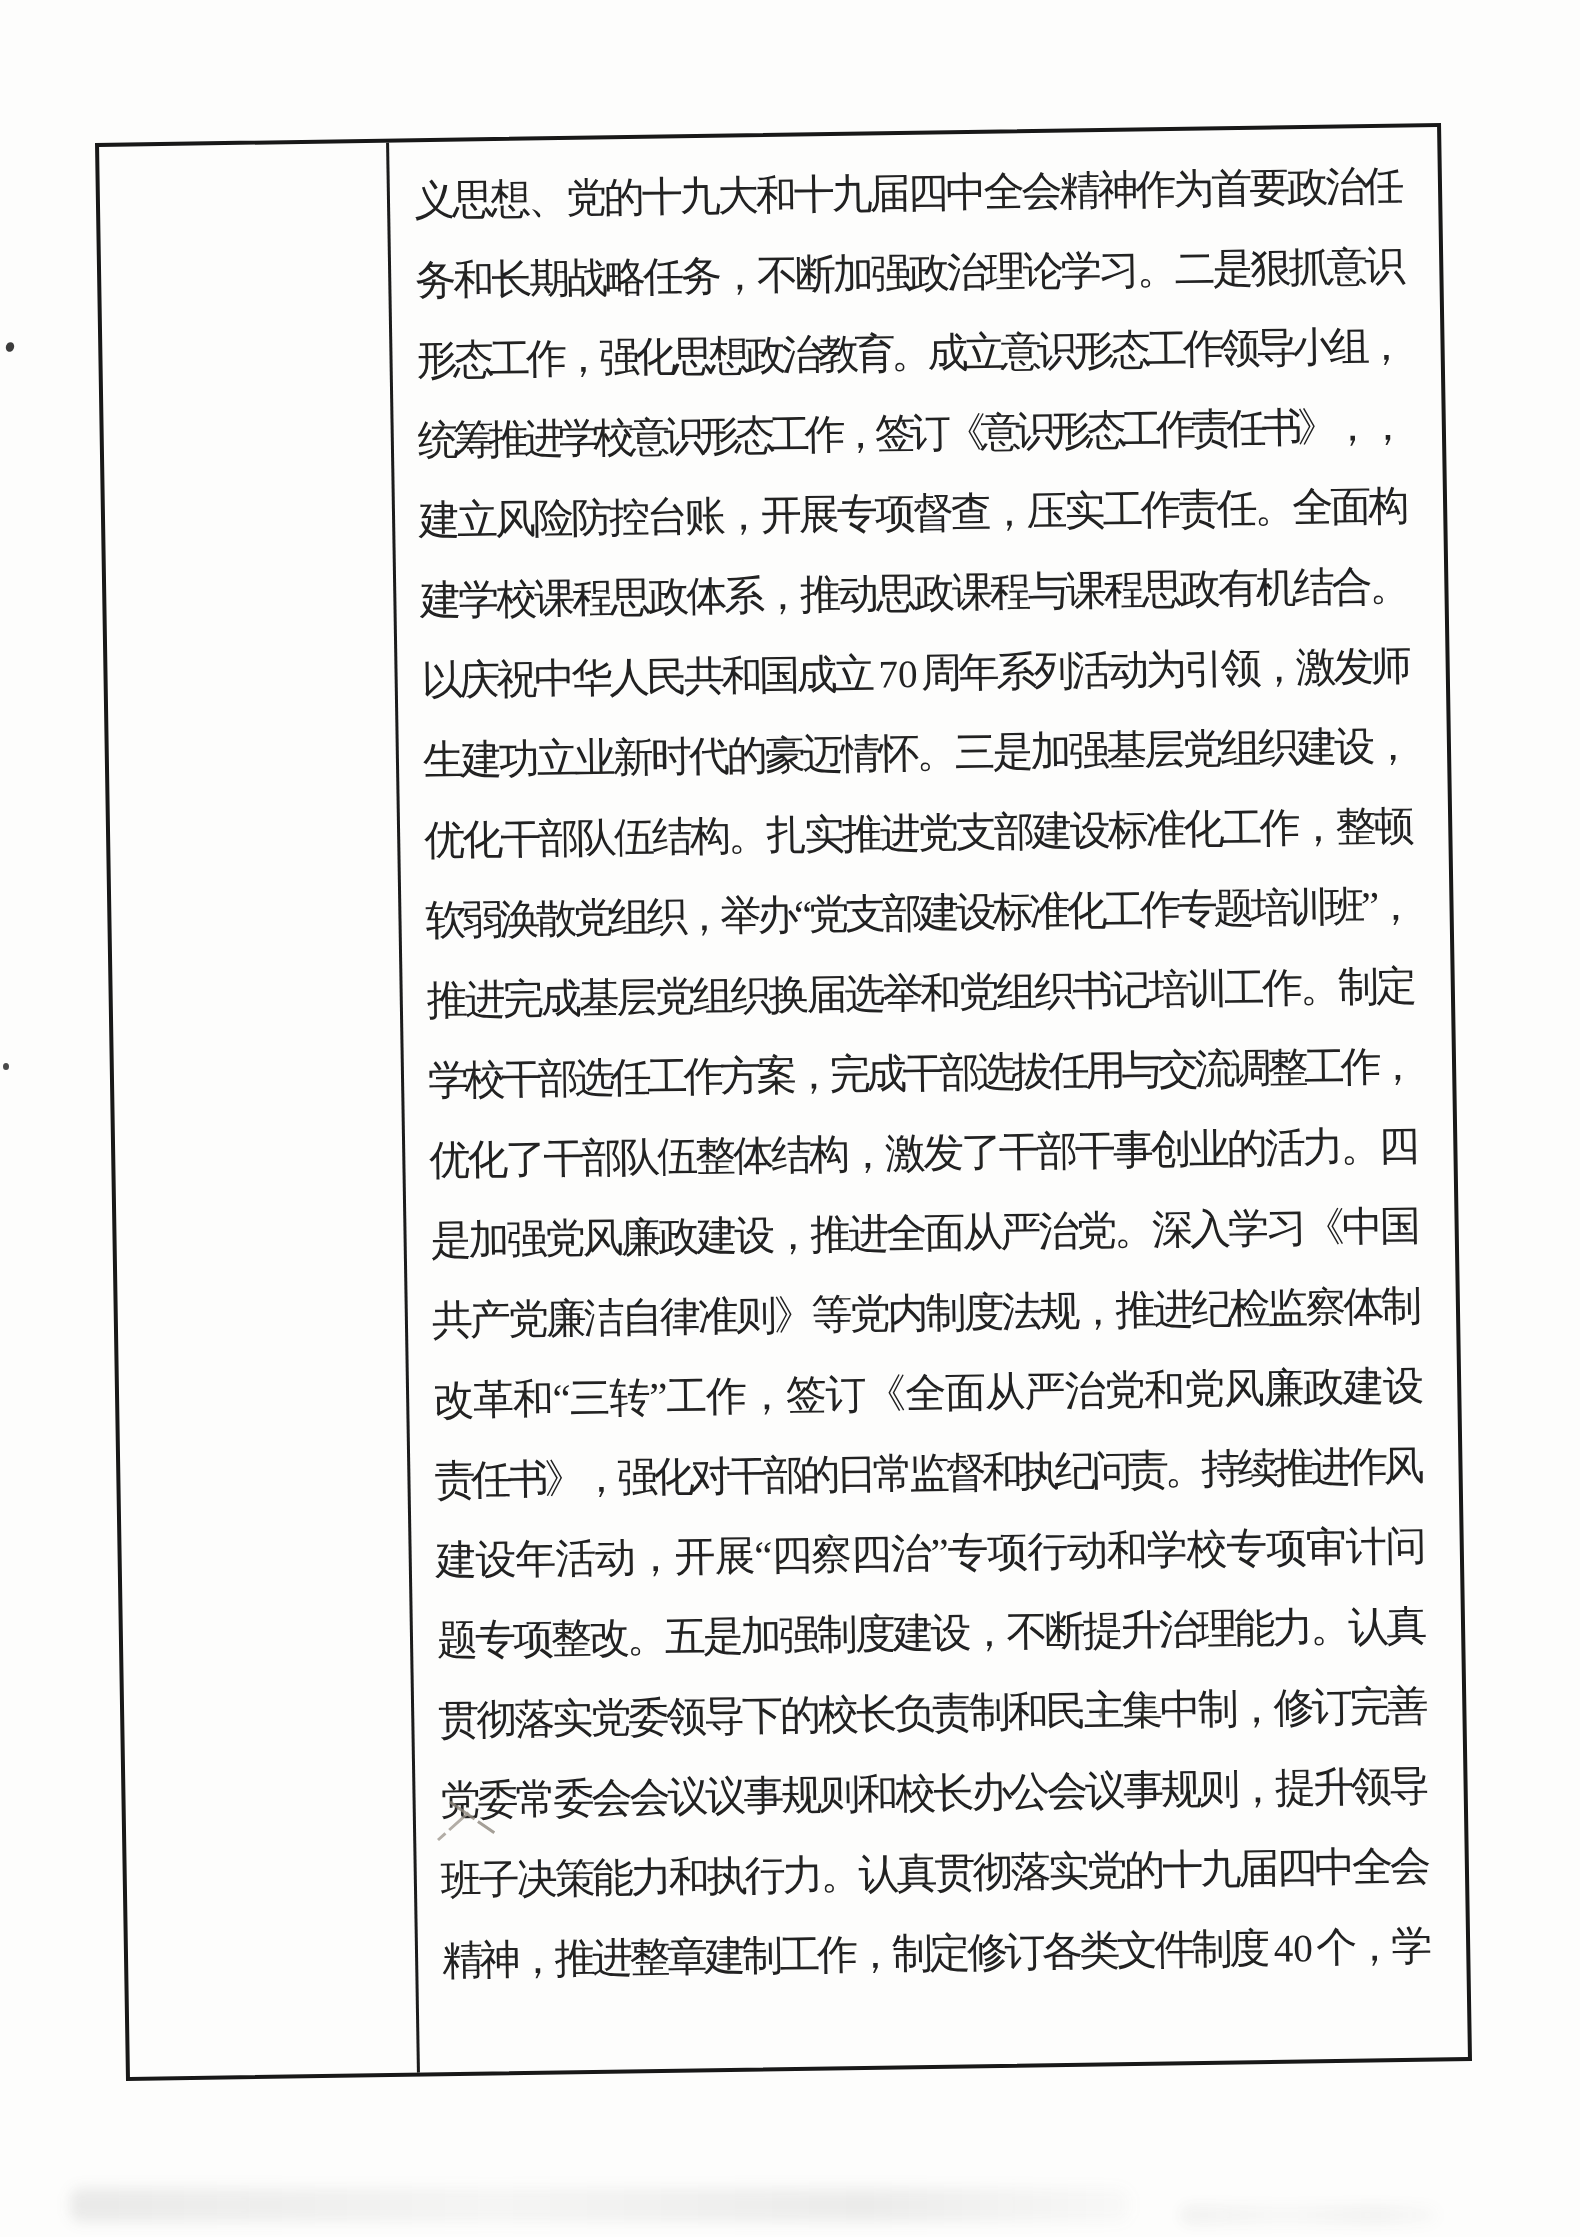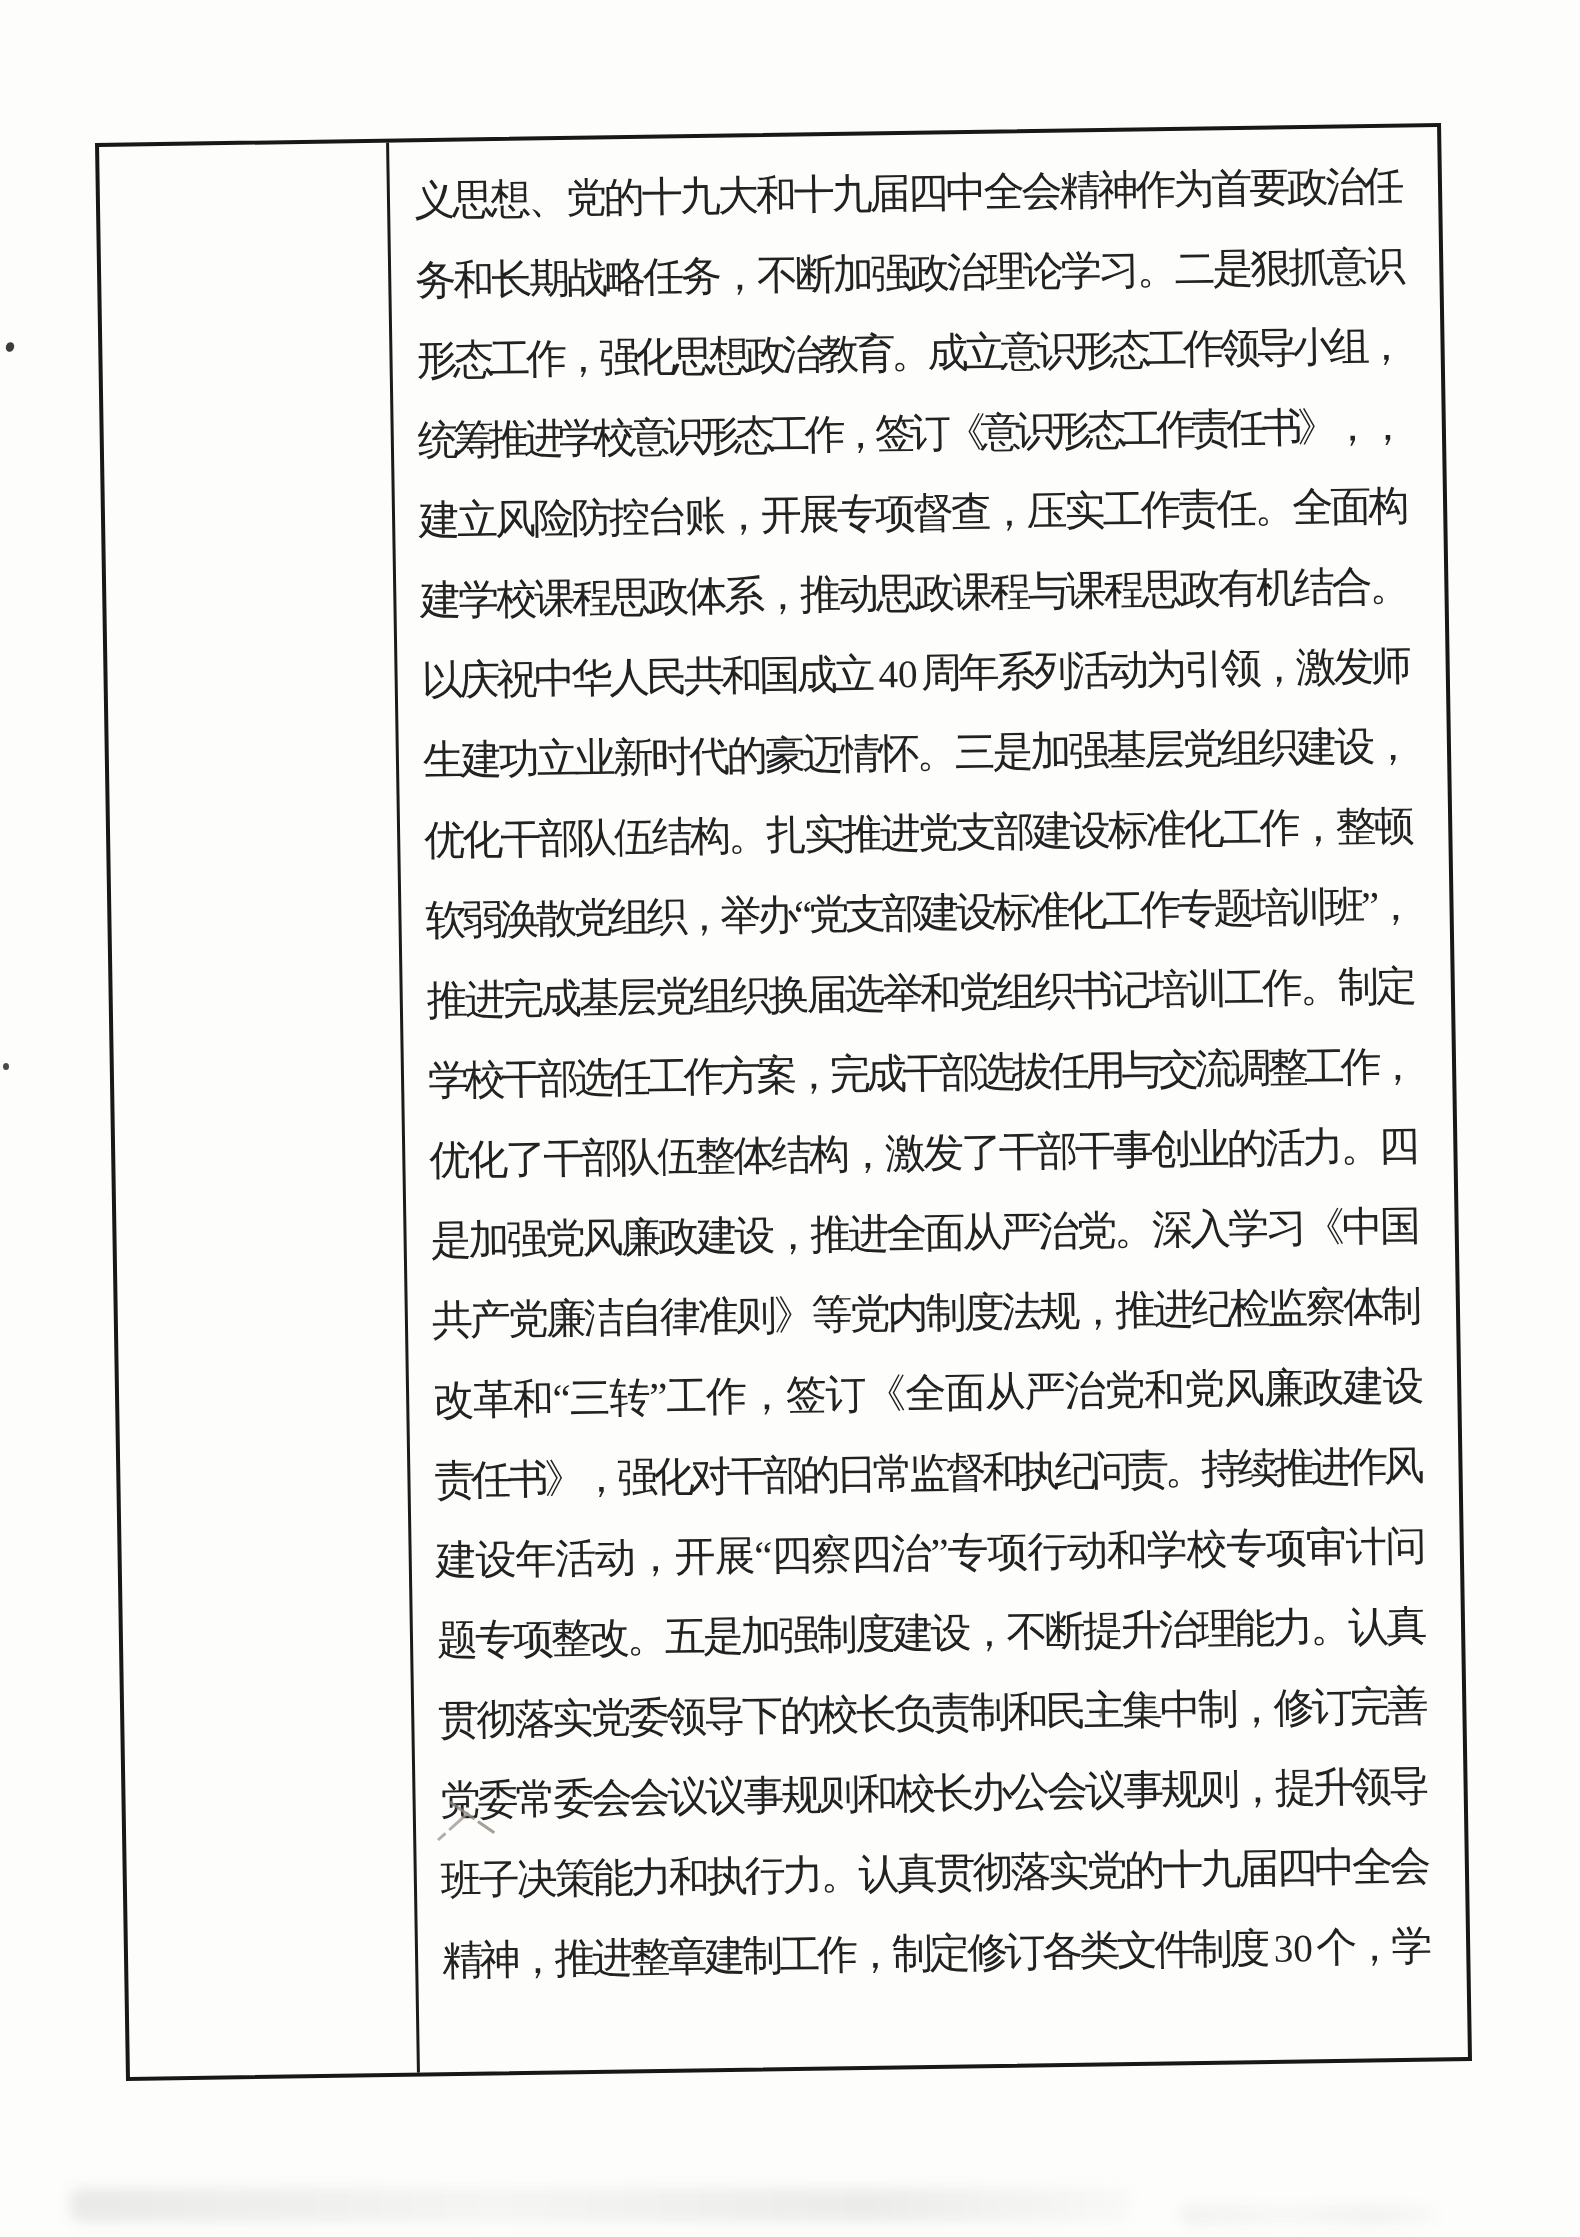--- a/index.html
+++ b/index.html
@@ -255,21 +255,21 @@
             <span style="margin-right: -3.52px;">祝</span>
             <span style="margin-right: -3.52px;">中</span>
             <span style="margin-right: -3.52px;">华</span>
             <span style="margin-right: -3.52px;">人</span>
             <span style="margin-right: -3.52px;">民</span>
             <span style="margin-right: -3.52px;">共</span>
             <span style="margin-right: -3.52px;">和</span>
             <span style="margin-right: -3.52px;">国</span>
             <span style="margin-right: -3.52px;">成</span>
             <span style="margin-right: -3.52px;">立</span>
-            <span class="num" style="margin-right: -3.52px;">40</span>
+            <span class="num" style="margin-right: -3.52px;">70</span>
             <span style="margin-right: -3.52px;">周</span>
             <span style="margin-right: -3.52px;">年</span>
             <span style="margin-right: -3.52px;">系</span>
             <span style="margin-right: -3.52px;">列</span>
             <span style="margin-right: -3.52px;">活</span>
             <span style="margin-right: -3.52px;">动</span>
             <span style="margin-right: -3.52px;">为</span>
             <span style="margin-right: -3.52px;">引</span>
             <span style="margin-right: -3.52px;">领</span>
             <span style="margin-right: -3.52px;">，</span>
@@ -717,21 +717,21 @@
             <span style="margin-right: -3.52px;">制</span>
             <span style="margin-right: -3.52px;">定</span>
             <span style="margin-right: -3.52px;">修</span>
             <span style="margin-right: -3.52px;">订</span>
             <span style="margin-right: -3.52px;">各</span>
             <span style="margin-right: -3.52px;">类</span>
             <span style="margin-right: -3.52px;">文</span>
             <span style="margin-right: -3.52px;">件</span>
             <span style="margin-right: -3.52px;">制</span>
             <span style="margin-right: -3.52px;">度</span>
-            <span class="num" style="margin-right: -3.52px;">30</span>
+            <span class="num" style="margin-right: -3.52px;">40</span>
             <span style="margin-right: -3.52px;">个</span>
             <span style="margin-right: -3.52px;">，</span>
             <span style="margin-right: 0px;">学</span>
           </div>
         </div>
     </div>
   </div>
 
   <svg class="pencil-x" width="74" height="56" viewBox="0 0 74 56">
     <line x1="20" y1="10" x2="66" y2="42" stroke="#8f887e" stroke-width="3" opacity="0.8" stroke-dasharray="30 4 20"></line>

